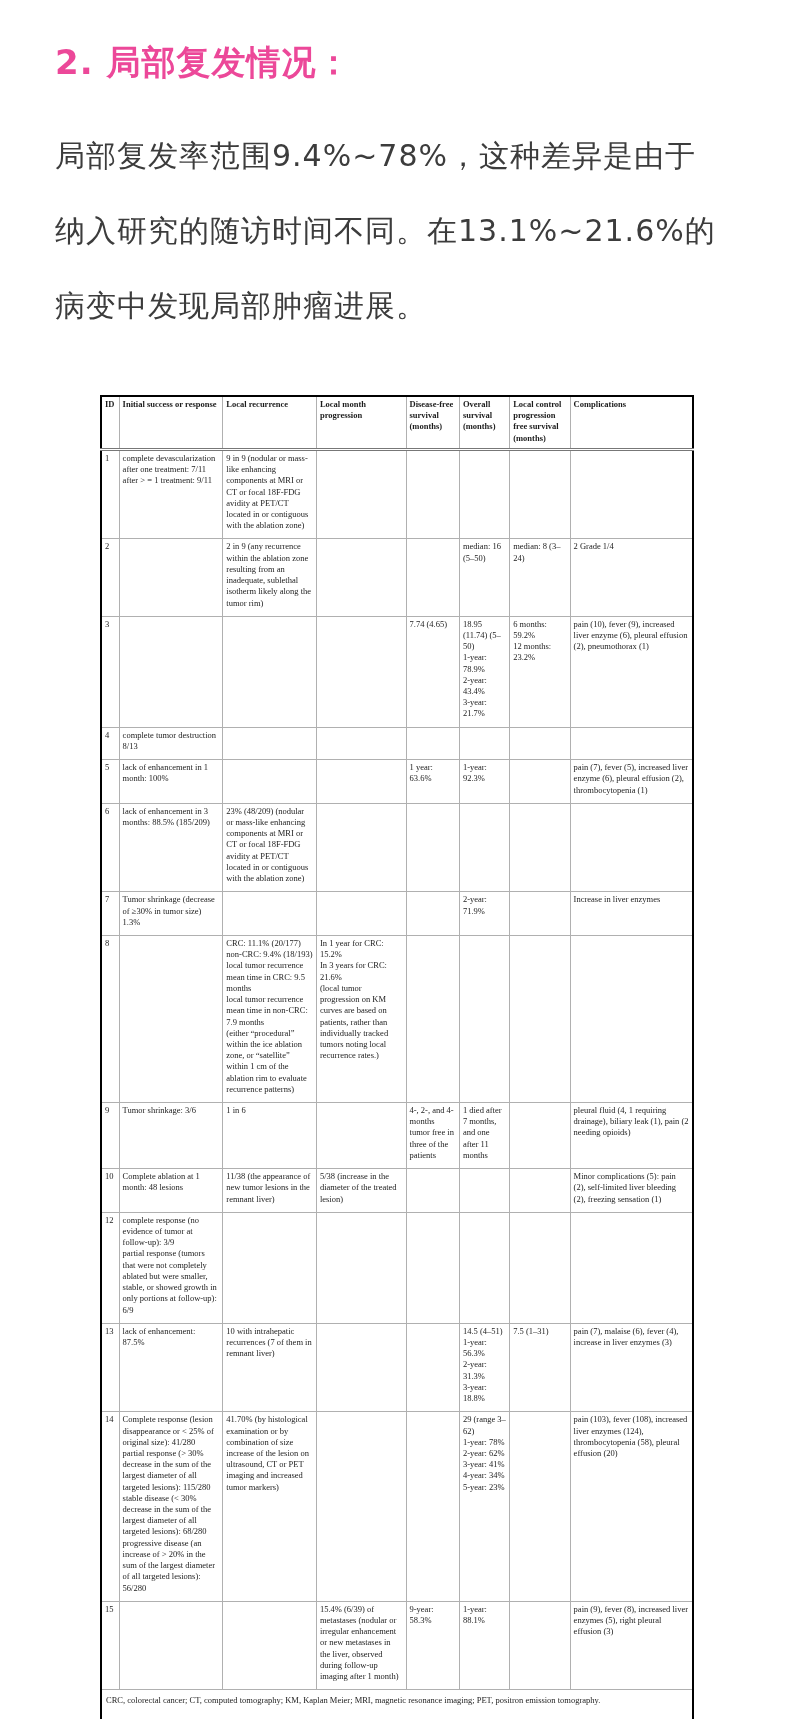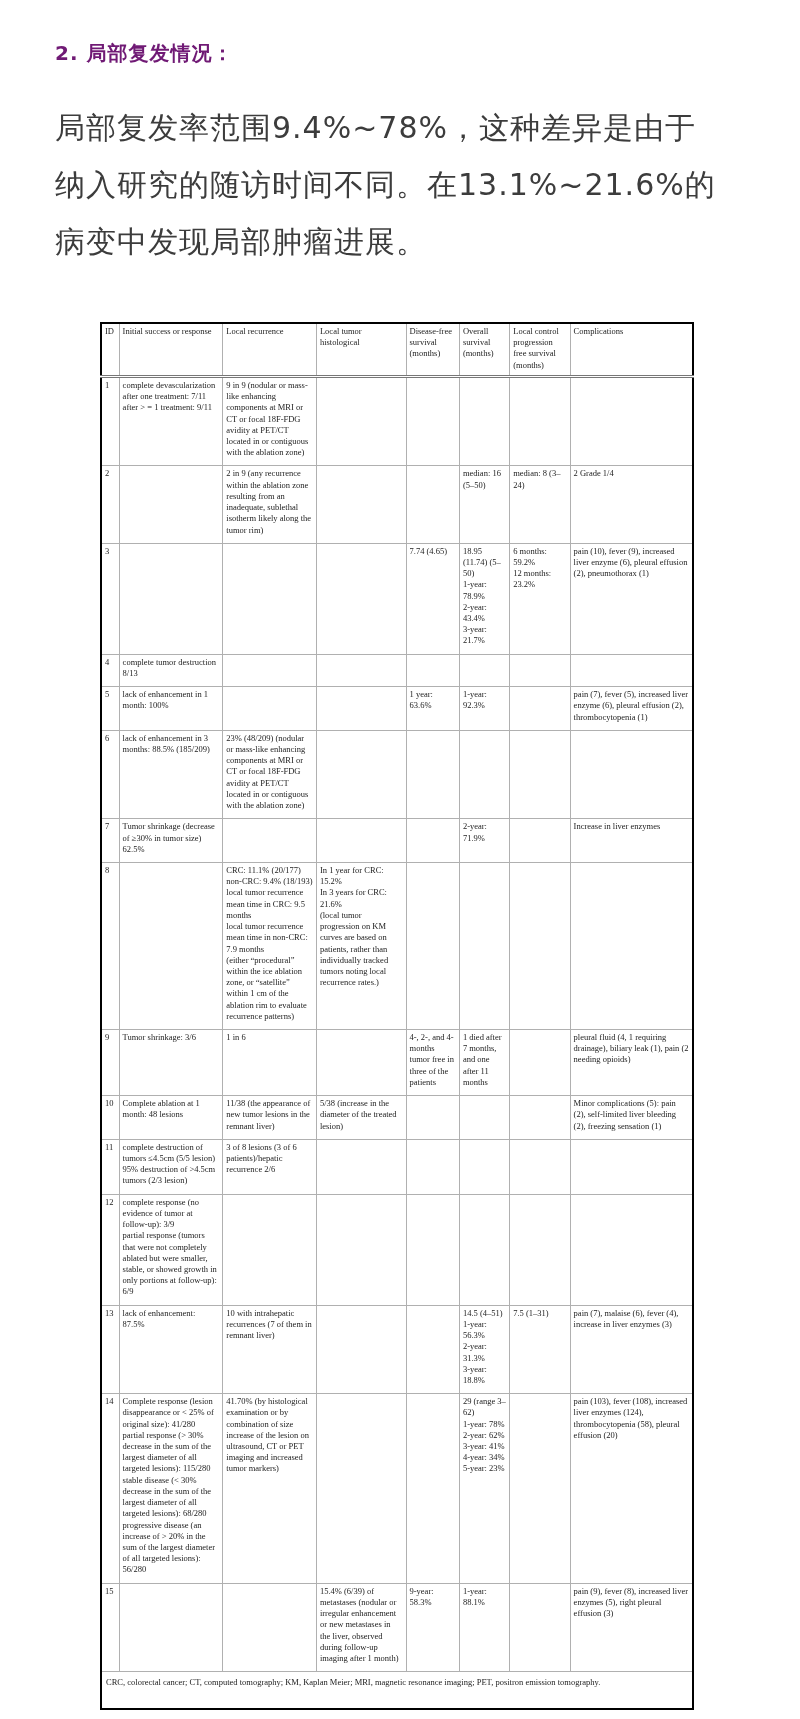--- a/index.html
+++ b/index.html
@@ -9,29 +9,29 @@
     font-family: "DejaVu Sans", "Liberation Sans", sans-serif;
     color: #3c3c3c;
   }
   .page {
     width: 800px;
     min-height: 1719px;
     background: #fff;
     padding: 40px 55px 30px 55px;
   }
   .heading {
-    font-size: 20px;
+    font-size: 34px;
     font-weight: bold;
-    color: #701a75;
+    color: #ec4899;
     letter-spacing: 1px;
   }
   .para {
     margin-top: 32px;
     font-size: 30px;
-    line-height: 57px;
+    line-height: 75px;
     color: #3c3c3c;
     letter-spacing: 1px;
     white-space: pre-line;
   }
   .table-wrap {
     margin: 52px 0 0 45px;
     width: 594px;
   }
   table {
     width: 594px;
@@ -45,21 +45,21 @@
     border: 1px solid #b0b0b0;
     vertical-align: top;
     text-align: left;
     font-size: 8.5px;
     line-height: 1.32;
     padding: 2px 3px 7px 3px;
     white-space: pre-line;
     overflow: hidden;
   }
   thead th {
-    font-weight: normal;
+    font-weight: bold;
     border-bottom: 3px double #777;
     padding-bottom: 4px;
     margin-top: 44px;
   }
   tfoot td {
     border: none;
     border-top: 1px solid #888;
     white-space: normal;
     padding: 5px 4px 20px 4px;
     font-size: 8.5px;
@@ -86,21 +86,21 @@
         <col style="width:53px">
         <col style="width:50px">
         <col style="width:60px">
         <col style="width:122px">
       </colgroup>
       <thead>
         <tr>
             <th>ID</th>
             <th>Initial success or response</th>
             <th>Local recurrence</th>
-            <th>Local tumor histological</th>
+            <th>Local month progression</th>
             <th>Disease-free survival (months)</th>
             <th>Overall survival (months)</th>
             <th>Local control progression free survival (months)</th>
             <th>Complications</th>
           </tr>
       </thead>
       <tbody>
           <tr>
             <td>1</td>
             <td>complete devascularization after one treatment: 7/11
@@ -161,21 +161,21 @@
             <td>lack of enhancement in 3 months: 88.5% (185/209)</td>
             <td>23% (48/209) (nodular or mass-like enhancing components at MRI or CT or focal 18F-FDG avidity at PET/CT located in or contiguous with the ablation zone)</td>
             <td></td>
             <td></td>
             <td></td>
             <td></td>
             <td></td>
           </tr>
           <tr>
             <td>7</td>
-            <td>Tumor shrinkage (decrease of ≥30% in tumor size) 62.5%</td>
+            <td>Tumor shrinkage (decrease of ≥30% in tumor size) 1.3%</td>
             <td></td>
             <td></td>
             <td></td>
             <td>2-year: 71.9%</td>
             <td></td>
             <td>Increase in liver enzymes</td>
           </tr>
           <tr>
             <td>8</td>
             <td></td>
@@ -206,30 +206,20 @@
             <td>10</td>
             <td>Complete ablation at 1 month: 48 lesions</td>
             <td>11/38 (the appearance of new tumor lesions in the remnant liver)</td>
             <td>5/38 (increase in the diameter of the treated lesion)</td>
             <td></td>
             <td></td>
             <td></td>
             <td>Minor complications (5): pain (2), self-limited liver bleeding (2), freezing sensation (1)</td>
           </tr>
           <tr>
-            <td>11</td>
-            <td>complete destruction of tumors ≤4.5cm (5/5 lesion) 95% destruction of &gt;4.5cm tumors (2/3 lesion)</td>
-            <td>3 of 8 lesions (3 of 6 patients)/hepatic recurrence 2/6</td>
-            <td></td>
-            <td></td>
-            <td></td>
-            <td></td>
-            <td></td>
-          </tr>
-          <tr>
             <td>12</td>
             <td>complete response (no evidence of tumor at follow-up): 3/9
 partial response (tumors that were not completely ablated but were smaller, stable, or showed growth in only portions at follow-up): 6/9</td>
             <td></td>
             <td></td>
             <td></td>
             <td></td>
             <td></td>
             <td></td>
           </tr>

